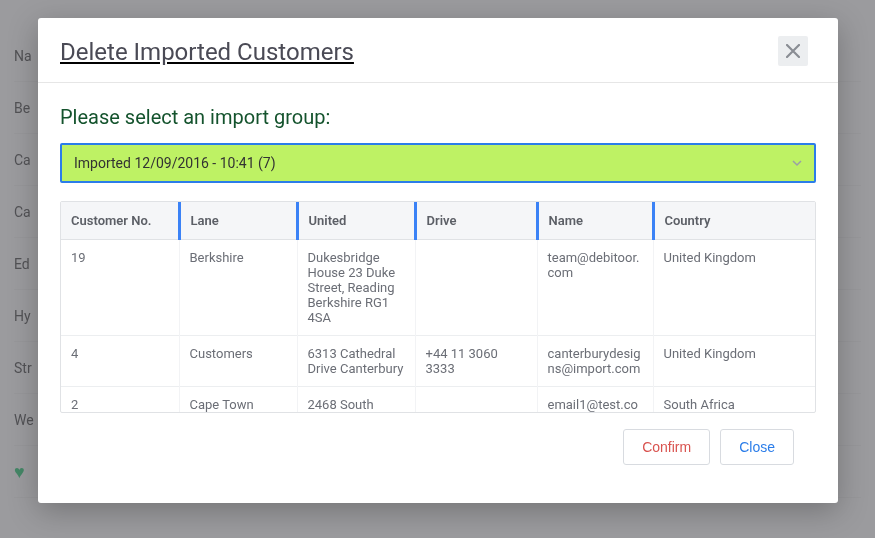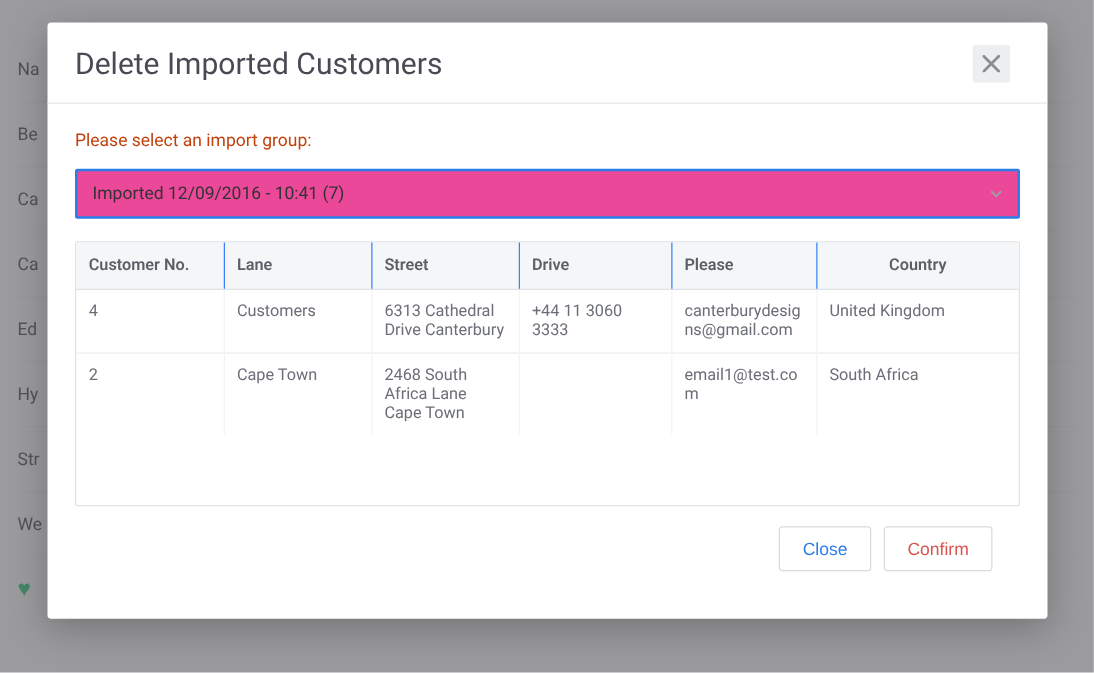--- a/index.html
+++ b/index.html
@@ -21,69 +21,70 @@
   }
   .modal {
     position:absolute;
     left: 38px; top: 18px;
     width: 800px;
     background: #fff;
     border-radius: 3px;
     box-shadow: 0 8px 30px rgba(0,0,0,0.25);
   }
   .modal-header {
-    display:flex; align-items:center; justify-content:space-between;
+    display:flex; align-items:flex-end; justify-content:space-between;
     padding: 18px 30px 16px 22px;
     border-bottom: 1px solid #e6e6e6;
+    text-decoration: underline;
   }
   .modal-title {
     font-size: 24px; font-weight: 400; color: #4a4a55;
   }
   .close-btn {
     width: 30px; height: 30px;
     background: #eceef0;
     color: #8a8d94;
     display:flex; align-items:center; justify-content:center;
     cursor:pointer;
     border-radius: 2px;
   }
   .close-btn svg { width: 14px; height: 14px; }
   .modal-body { padding: 22px 22px 18px 22px; }
-  .prompt { font-size: 14px; color: #c2410c; margin-bottom: 14px; }
+  .prompt { font-size: 20px; color: #14532d; margin-bottom: 14px; }
   .select-box {
     width: 100%;
     border: 2px solid #2b7de9;
     border-radius: 2px;
     height: 40px;
     display:flex; align-items:center; justify-content:space-between;
     padding: 0 12px;
     margin-bottom: 18px;
     cursor:pointer;
-    background:#ec4899;
+    background:#bef264;
   }
   .select-value { font-size: 14px; color: #333; }
   .select-caret { color:#9aa0a6; }
   .select-caret svg { width: 10px; height: 10px; display:block; }
 
   .table-wrap {
     border: 1px solid #e0e2e5;
     border-radius: 2px;
   }
   table { border-collapse: collapse; width: 100%; table-layout: fixed; }
   thead th {
     background: #f5f6f8;
     text-align: left;
     font-size: 13px;
     font-weight: 600;
     color: #5c5f66;
     padding: 11px 10px;
     border-bottom: 1px solid #e0e2e5;
-    border-right: 1px solid #3b82f6;
-  }
-  thead th:last-child { border-right: none; text-align: center; }
+    border-right: 3px solid #3b82f6;
+  }
+  thead th:last-child { border-right: none; }
   .tbody-scroll {
     height: 172px;
     overflow-y: scroll;
   }
   tbody td {
     font-size: 13px;
     color: #6b6e76;
     padding: 10px 10px;
     border-top: 1px solid #eceef0;
     border-right: 1px solid #f2f3f5;
@@ -175,58 +176,66 @@
             <col class="col-name">
             <col class="col-addr">
           <col class="col-phone">
             <col class="col-email">
             <col class="col-country">
         </colgroup>
         <thead>
           <tr>
             <th>Customer No.</th>
             <th>Lane</th>
-            <th>Street</th>
+            <th>United</th>
             <th>Drive</th>
-            <th>Please</th>
+            <th>Name</th>
             <th>Country</th>
           </tr>
         </thead>
       </table>
       <div class="tbody-scroll">
         <table>
           <colgroup>
             <col class="col-no">
               <col class="col-name">
               <col class="col-addr">
             <col class="col-phone">
               <col class="col-email">
               <col class="col-country">
           </colgroup>
           <tbody>
             <tr>
+              <td>19</td>
+              <td>Berkshire</td>
+              <td>Dukesbridge House 23 Duke Street, Reading Berkshire RG1 4SA</td>
+              <td></td>
+              <td>team@debitoor.com</td>
+              <td>United Kingdom</td>
+            </tr>
+            <tr>
               <td>4</td>
               <td>Customers</td>
               <td>6313 Cathedral Drive Canterbury</td>
               <td>+44 11 3060 3333</td>
-              <td>canterburydesigns@gmail.com</td>
+              <td>canterburydesigns@import.com</td>
               <td>United Kingdom</td>
             </tr>
             <tr>
               <td>2</td>
               <td>Cape Town</td>
               <td>2468 South Africa Lane Cape Town</td>
               <td></td>
               <td>email1@test.com</td>
               <td>South Africa</td>
             </tr>
 
           </tbody>
         </table>
       </div>
     </div>
 
     <div class="modal-footer">
+      <button class="btn btn-confirm">Confirm</button>
       <button class="btn btn-close">Close</button>
-      <button class="btn btn-confirm">Confirm</button>
     </div>
   </div>
 </div>
 
 </body></html>

